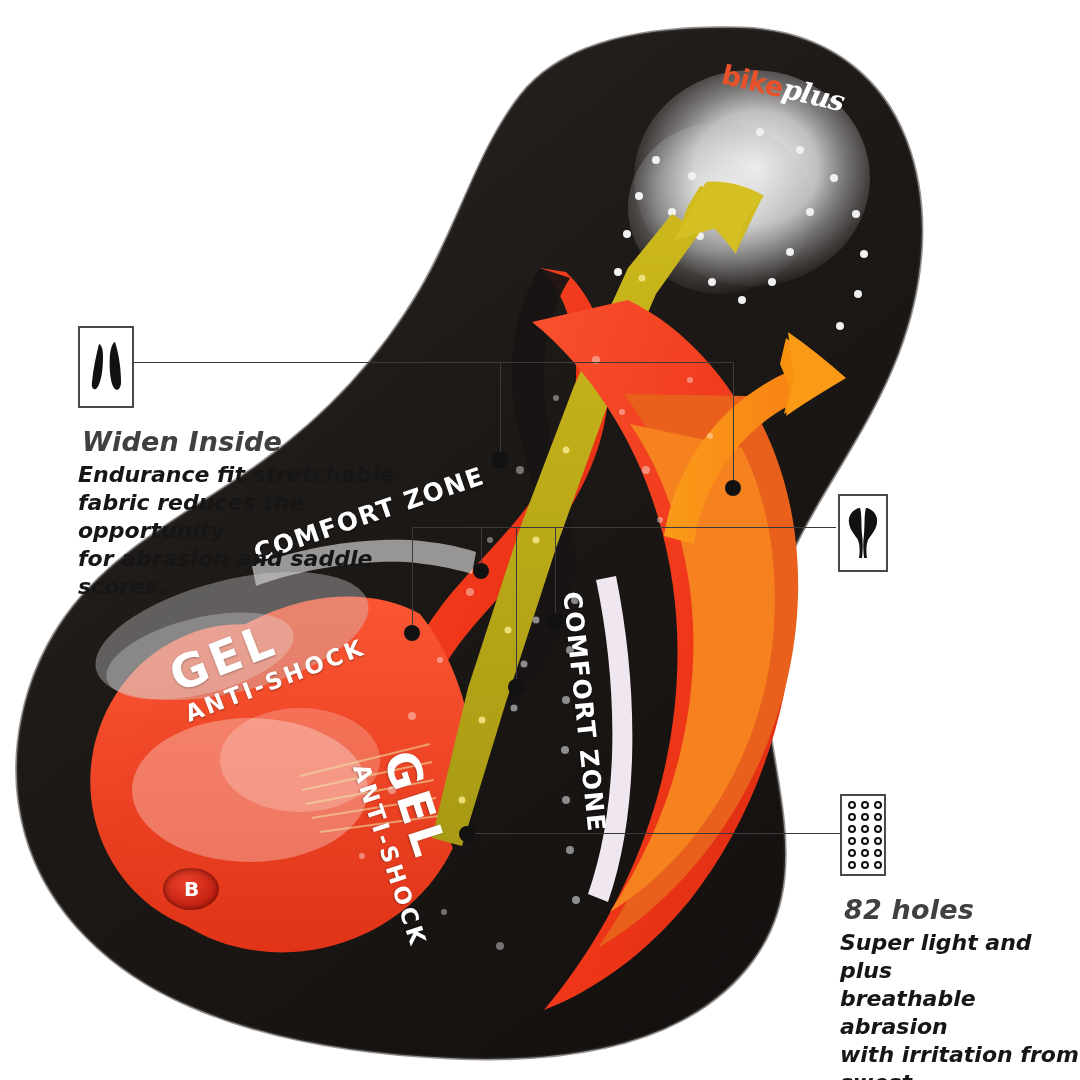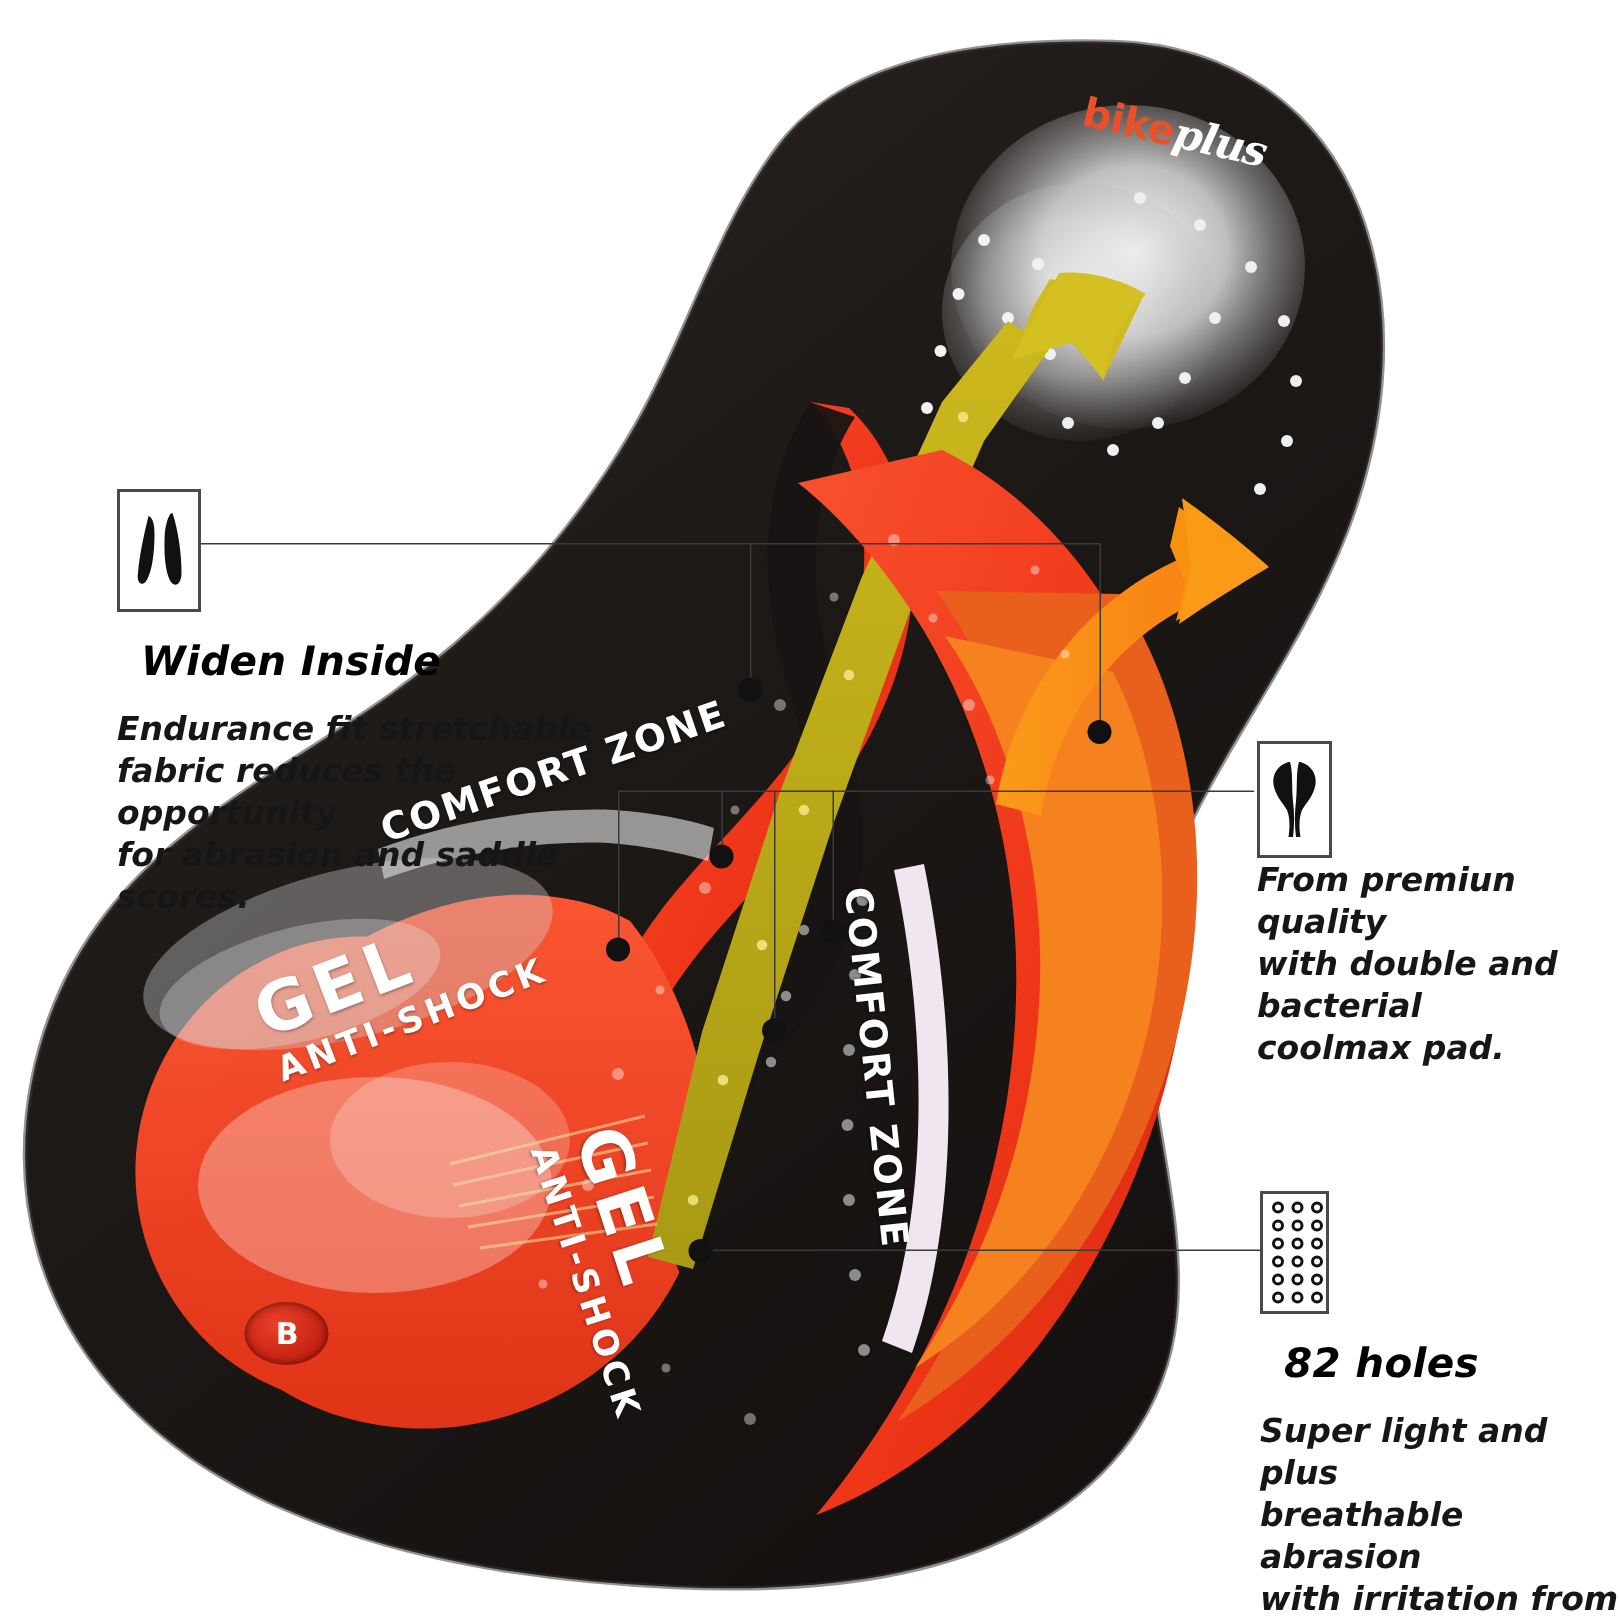--- a/index.html
+++ b/index.html
@@ -23,26 +23,26 @@
 
   
   .callout{position:absolute;}
   .icon-box{
     border:2px solid #4a4a4a;
     background:#fff;
     display:flex;align-items:center;justify-content:center;
     box-sizing:border-box;
   }
   .callout h3{
-    margin:16px;
+    margin:4px;
     font-family:"DejaVu Sans", sans-serif;
     font-style:italic;
     font-weight:bold;
     font-size:27px;
-    color:#000000;
+    color:#404040;
     letter-spacing:0.2px;
     white-space:nowrap;
   }
   .callout p{
     margin:2px 0 0 0;
     font-family:"DejaVu Sans", sans-serif;
     font-style:italic;
     font-weight:bold;
     font-size:22px;
     line-height:1.27;
@@ -451,25 +451,20 @@
     </p>
   </div>
 
   <div class="callout" style="left:838px;top:494px;width:240px;">
     <div class="icon-box" style="width:50px;height:78px;">
       <svg width="38" height="58" viewBox="0 0 38 58">
         <path d="M15 4 C8 6 4 12 5 19 C6 26 11 31 14 36 C16 41 16 48 15 54 L18 54 C19 46 19 38 18 30 C17 20 18 10 16 4 Z" fill="#111"></path>
         <path d="M23 4 C30 6 34 12 33 19 C32 26 27 31 24 36 C22 41 22 48 23 54 L20 54 C19 46 19 38 20 30 C21 20 20 10 22 4 Z" fill="#111"></path>
       </svg>
     </div>
-    <p>
-      <span>From premiun quality</span><br>
-      <span>with double and bacterial</span><br>
-      <span>coolmax pad.</span>
-    </p>
   </div>
 
   <div class="callout" style="left:840px;top:794px;width:240px;">
     <div class="icon-box" style="width:46px;height:82px;">
       <div class="holes-grid">
         <span class="hole"></span>
         <span class="hole"></span>
         <span class="hole"></span>
         <span class="hole"></span>
         <span class="hole"></span>

